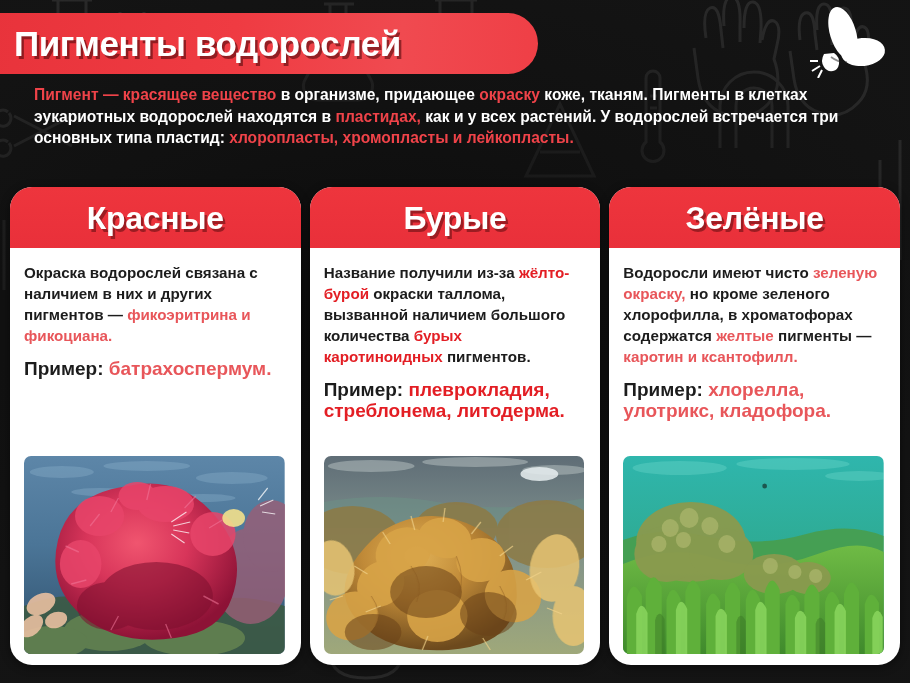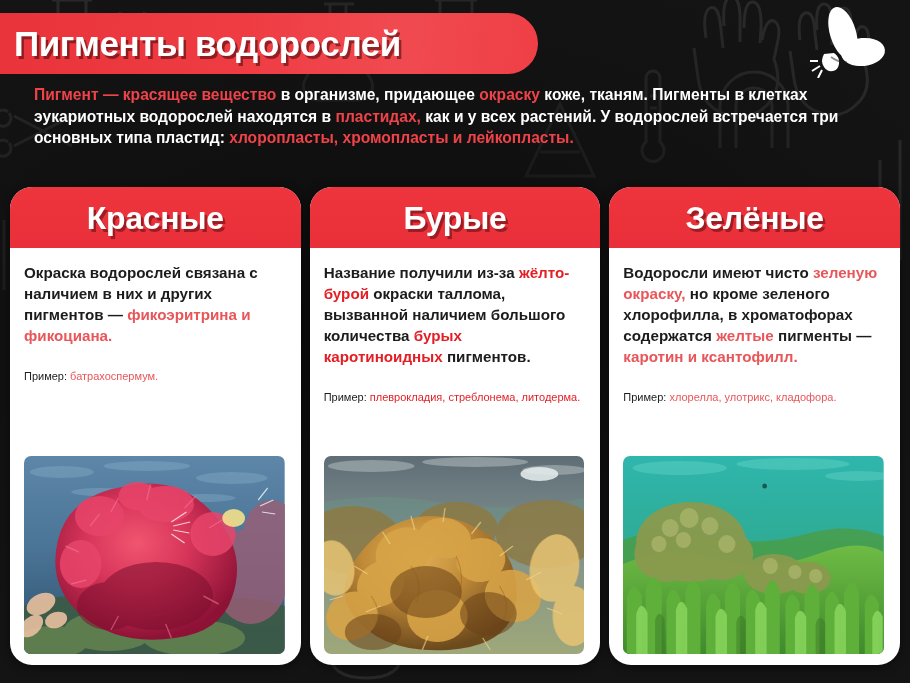--- a/index.html
+++ b/index.html
@@ -130,24 +130,24 @@
   }
 
   .card-text {
     color: #1c1c1c;
     font-size: 15.2px;
     font-weight: bold;
     line-height: 21px;
   }
 
   .card-example {
-    margin-top: 20px;
+    margin-top: 12px;
     color: #1c1c1c;
-    font-size: 11px;
-    font-weight: normal;
+    font-size: 19px;
+    font-weight: bold;
     line-height: 21px;
   }
 
   .card .hl { color: #e8565a; }
   .card.accent-strong .hl { color: #e31e24; }
 
   .card-photo {
     margin-top: auto;
     margin-bottom: 11px;
     height: 198px;

